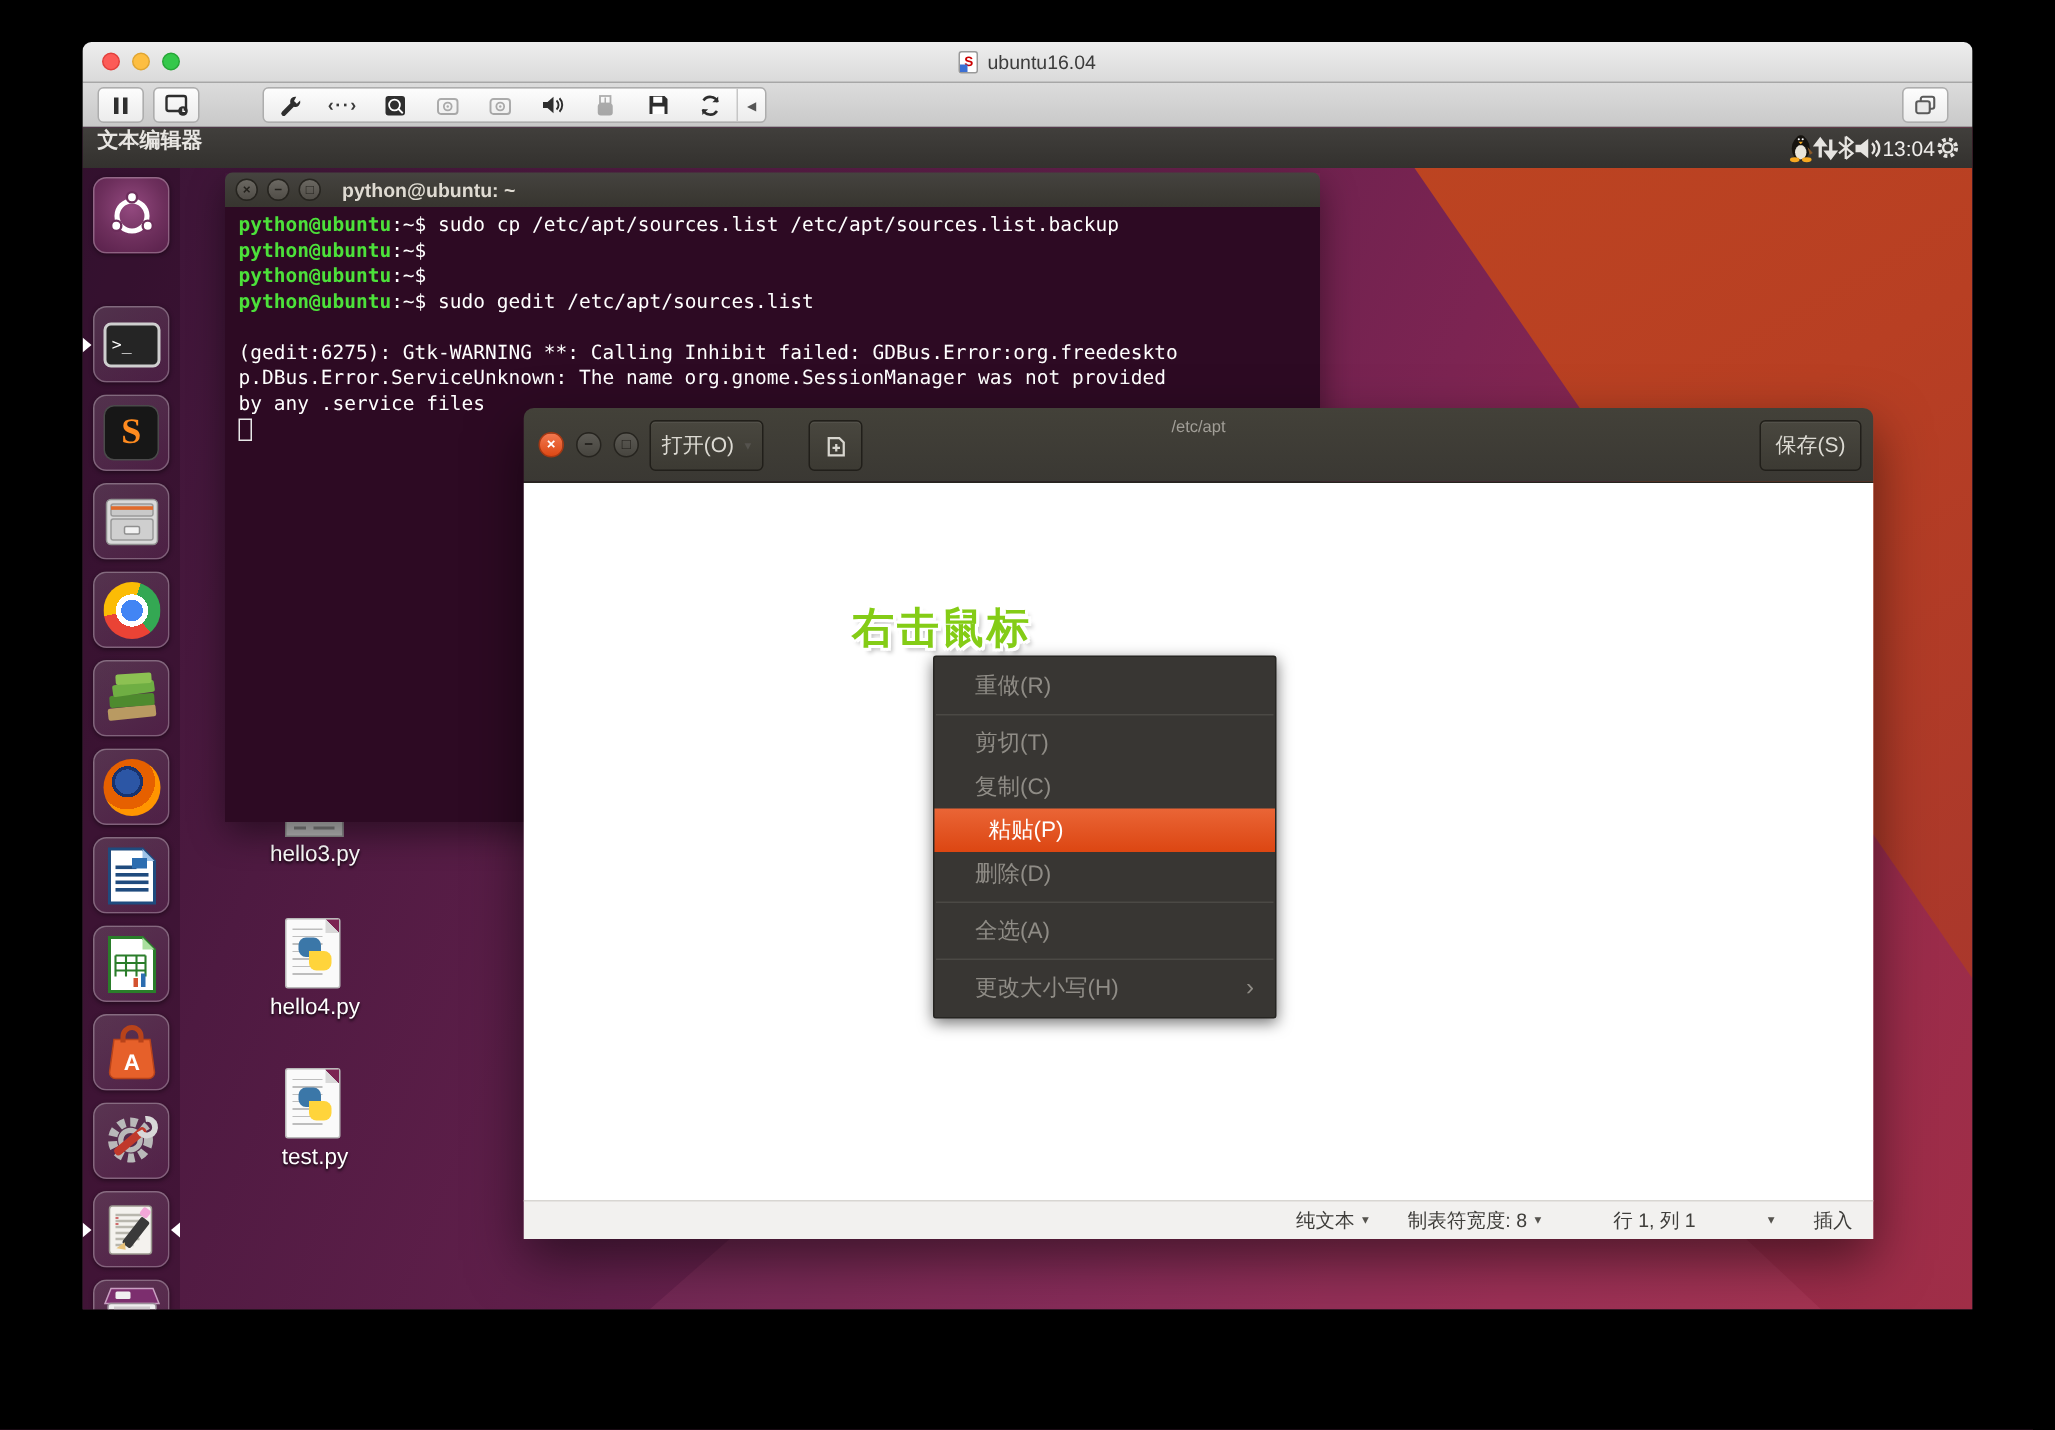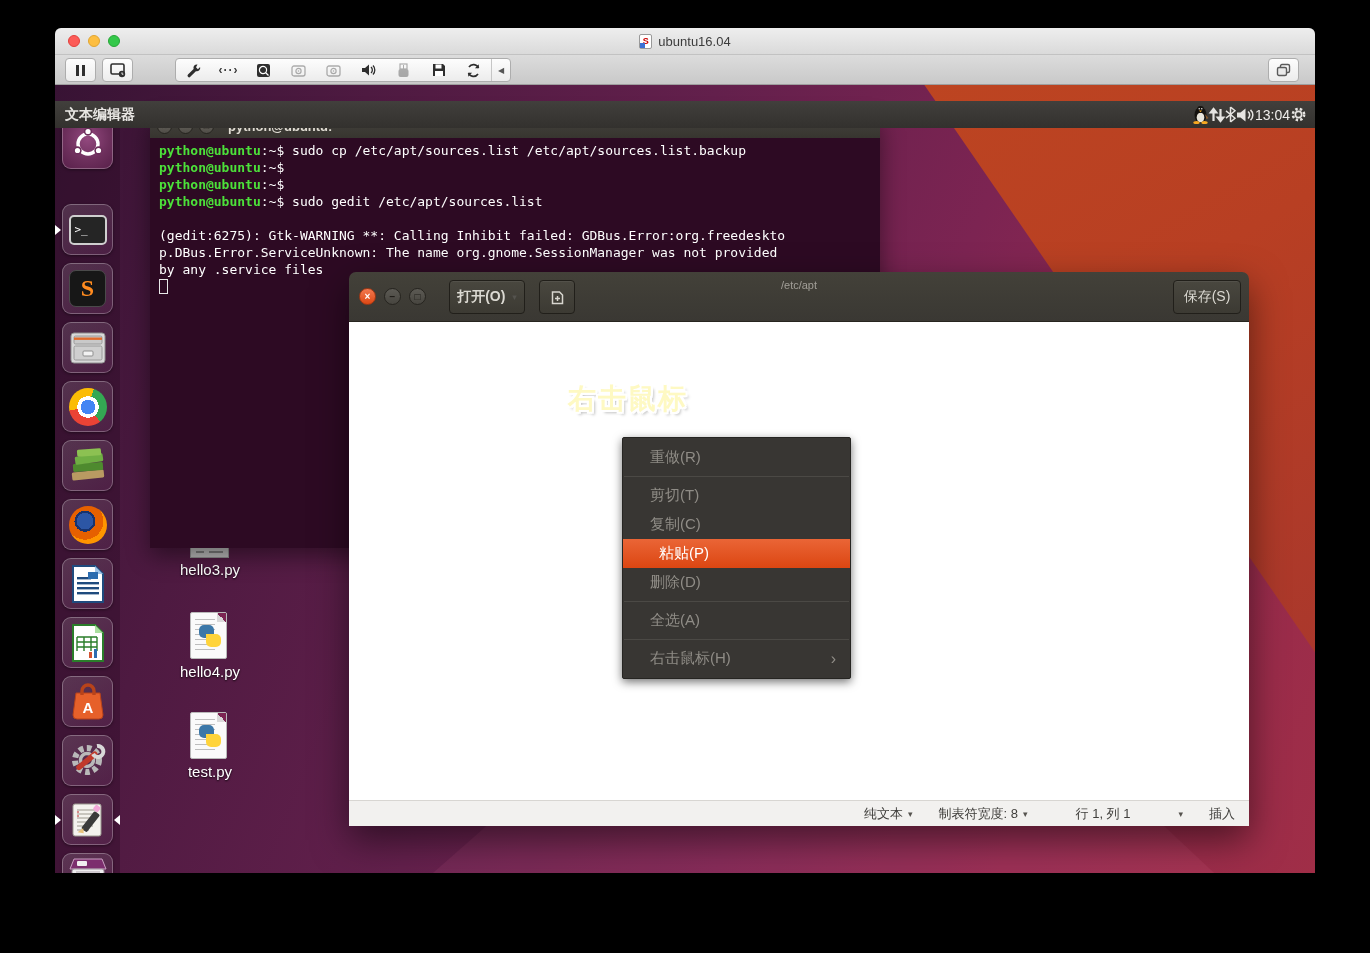--- a/index.html
+++ b/index.html
@@ -43,22 +43,22 @@
   .vm-screen { position:relative; width:1260px; height:788px; overflow:hidden; background:#531c44; }
   .wallpaper { position:absolute; inset:0;
     background:linear-gradient(112deg,#381334 0%,#4e1a41 20%,#63204c 42%,#7c2452 62%,#93294f 80%,#a02e47 100%); }
   .wp-orange { position:absolute; inset:0;
     background:linear-gradient(150deg,#c44d1e 0%,#b83f23 55%,#a33430 100%);
     clip-path:polygon(69% 0, 100% 0, 100% 72%); }
   .wp-facet { position:absolute; inset:0; background:rgba(235,120,160,0.10);
     clip-path:polygon(30% 100%, 62% 55%, 92% 100%); }
 
   
-  .top-panel { position:absolute; left:0; top:16px; right:0; height:27px; z-index:50;
-               background:linear-gradient(#413f3c,#33312e); display:flex; align-items:center;
+  .top-panel { position:absolute; left:0; top:0; right:0; height:27px; z-index:50;
+               background:linear-gradient(#413f3c,#33312e); display:flex; align-items:flex-start;
                color:#e8e6e3; }
   .panel-app { font-weight:bold; font-size:14px; margin-left:10px; }
   .tray { position:absolute; right:8px; top:0; height:27px; display:flex; align-items:center; }
   .tray svg { display:block; }
   .clock { font-size:14px; color:#efedeb; }
 
   
   .launcher { position:absolute; left:0; top:27px; width:65px; bottom:0; z-index:40;
               background:rgba(40,12,35,0.35); }
   .tile { position:absolute; left:7px; width:51px; height:51px; border-radius:9px;
@@ -148,22 +148,22 @@
               background:#383633; border:1px solid #262522; border-radius:2px;
               box-shadow:0 3px 10px rgba(0,0,0,0.55); padding:5px 0; }
   .ctx-item { height:29px; display:flex; align-items:center; padding:0 14px 0 27px;
               font-size:15px; color:#eeeeec; justify-content:space-between; }
   .ctx-item.disabled { color:#8f8c86; }
   .ctx-item.highlight { background:linear-gradient(#ea6536,#dc4612); color:#ffffff;padding-left:36px; }
   .ctx-sep { height:1px; background:#4b4945; margin:4px 1px; }
   .ctx-arrow { font-size:16px; color:#8f8c86; }
 
   
-  .annotation { position:absolute; left:513px; top:295px; z-index:35; font-size:28px;
-                font-weight:bold; color:#fef9c3; letter-spacing:2px;
+  .annotation { position:absolute; left:513px; top:315px; z-index:35; font-size:28px;
+                font-weight:bold; color:#84cc16; letter-spacing:2px;
                 text-shadow:-2px -2px 0 #fff, 2px -2px 0 #fff, -2px 2px 0 #fff, 2px 2px 0 #fff,
                             0 -2px 0 #fff, 0 2px 0 #fff, -2px 0 0 #fff, 2px 0 0 #fff,
                             3px 3px 3px rgba(0,0,0,0.25); }
 
   svg { overflow:visible; }
 </style>
 </head>
 <body>
 
 <div class="mac-window">
@@ -453,21 +453,21 @@
         <span class="term-title">python@ubuntu: ~</span>
       </div>
       <div class="term-body"><div><span class="prompt">python@ubuntu</span><span>:~$</span><span> sudo cp /etc/apt/sources.list /etc/apt/sources.list.backup</span></div><div><span class="prompt">python@ubuntu</span><span>:~$</span></div><div><span class="prompt">python@ubuntu</span><span>:~$</span></div><div><span class="prompt">python@ubuntu</span><span>:~$</span><span> sudo gedit /etc/apt/sources.list</span></div><div>&nbsp;</div><div><span>(gedit:6275): Gtk-WARNING **: Calling Inhibit failed: GDBus.Error:org.freedeskto</span></div><div><span>p.DBus.Error.ServiceUnknown: The name org.gnome.SessionManager was not provided</span></div><div><span>by any .service files</span></div><div><span class="cursor"></span></div></div>
     </div>
 
     <div class="gedit">
       <div class="gedit-header">
         <span class="gd-dot gd-close">×</span>
         <span class="gd-dot gd-min">−</span>
         <span class="gd-dot gd-max">□</span>
-        <div class="gd-btn" style="left:100px; width:76px;font-weight:bold;">
+        <div class="gd-btn" style="left:84px; width:76px;">
           <span>打开(O)</span>
           <span class="caret">▾</span>
         </div>
         <div class="gd-btn" style="left:190px; width:36px;">
           <svg width="15" height="15" viewBox="0 0 15 15">
             <path d="M2.5 2 h7 l3 3 v8.5 h-10 z" fill="none" stroke="#d8d6cf" stroke-width="1.5"></path>
             <path d="M7.5 6 v5 M5 8.5 h5" stroke="#d8d6cf" stroke-width="1.5"></path>
           </svg>
         </div>
         <div class="gd-title-wrap">
@@ -499,19 +499,19 @@
       <div class="ctx-item disabled">重做(R)</div>
       <div class="ctx-sep"></div>
       <div class="ctx-item disabled">剪切(T)</div>
       <div class="ctx-item disabled">复制(C)</div>
       <div class="ctx-item highlight">粘贴(P)</div>
       <div class="ctx-item disabled">删除(D)</div>
       <div class="ctx-sep"></div>
       <div class="ctx-item disabled">全选(A)</div>
       <div class="ctx-sep"></div>
       <div class="ctx-item disabled">
-        <span>右击鼠标(H)</span>
+        <span>更改大小写(H)</span>
         <span class="ctx-arrow">›</span>
       </div>
     </div>
 
   </div>
 </div>
 
 </body></html>

